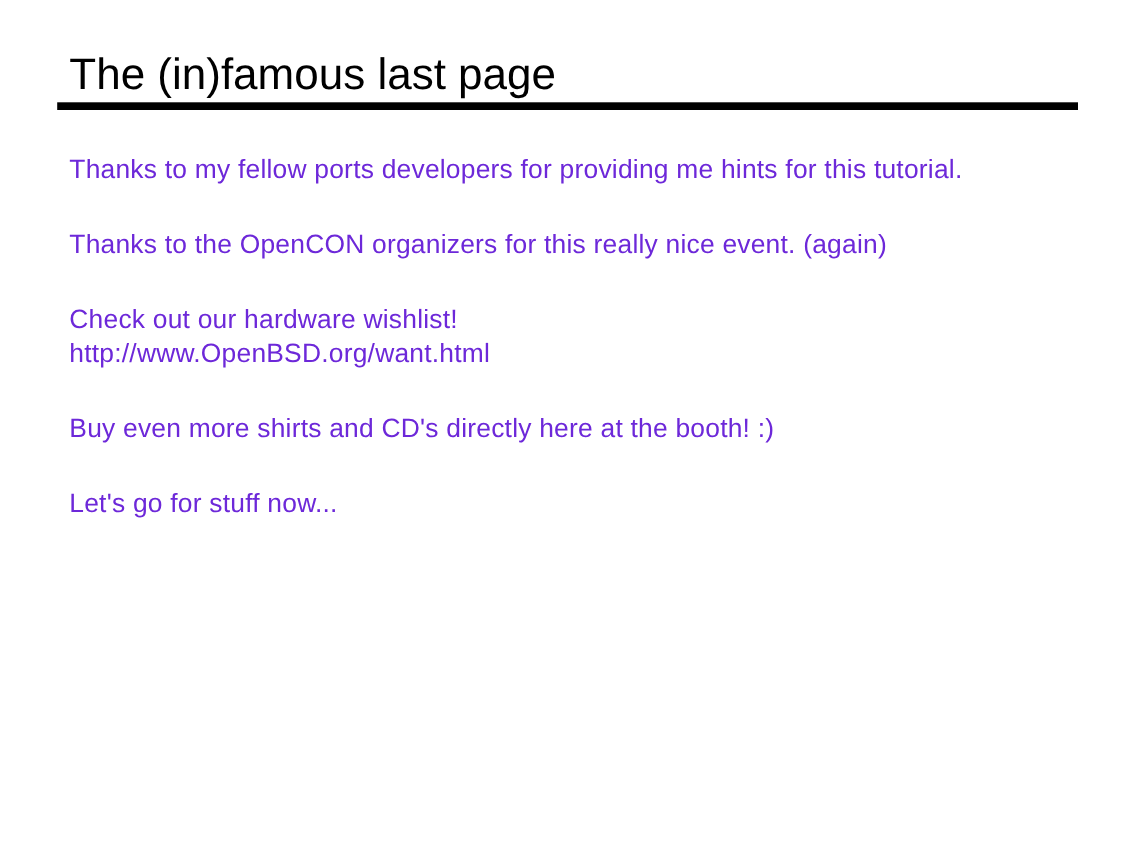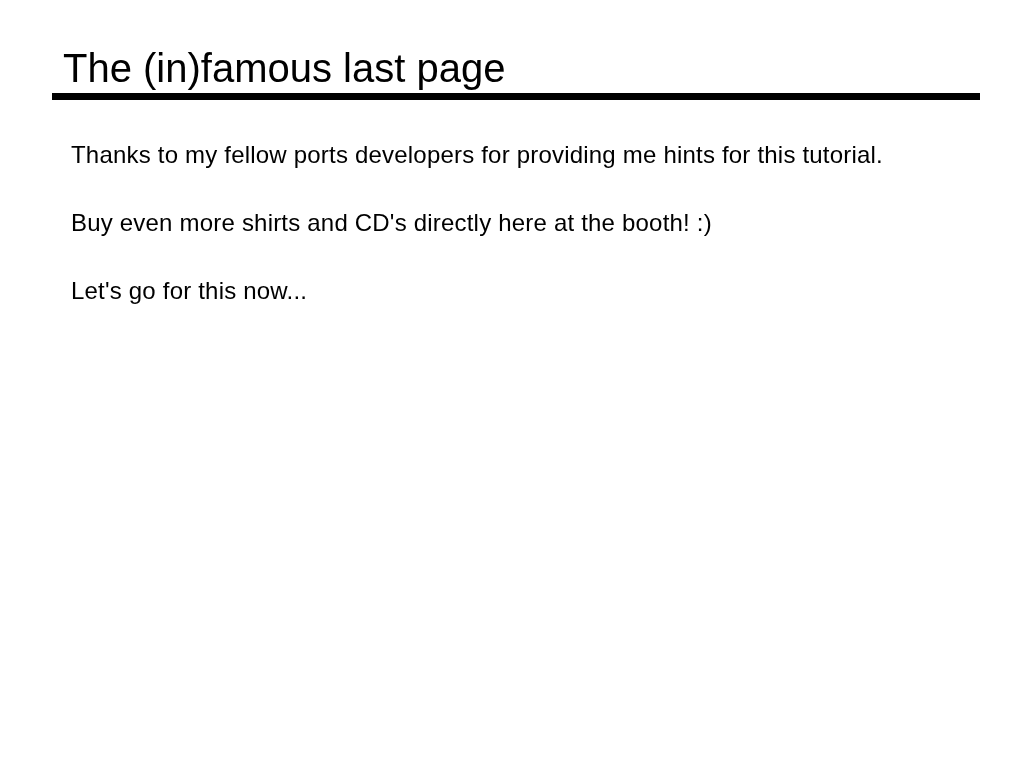--- a/index.html
+++ b/index.html
@@ -34,37 +34,40 @@
     height: 7px;
     background: #000000;
   }
   .slide-body {
     position: absolute;
     left: 59px;
     top: 139px;
     width: 900px;
   }
   .slide-body p {
-    margin: 0 0 37px 12px;
+    margin: 0 0 37px 4px;
     font-size: 24px;
     line-height: 31px;
     letter-spacing: 0.2px;
     font-weight: 400;
-    color: #000000;
+    color: #6d28d9;
     white-space: pre-line;
   }
 </style>
 </head>
 <body>
 
 <div class="slide">
 
   <div class="slide-title">The (in)famous last page</div>
 
   <div class="title-rule"></div>
 
   <div class="slide-body">
     <p>Thanks to my fellow ports developers for providing me hints for this tutorial.</p>
+    <p>Thanks to the OpenCON organizers for this really nice event. (again)</p>
+    <p>Check out our hardware wishlist!
+http://www.OpenBSD.org/want.html</p>
     <p>Buy even more shirts and CD's directly here at the booth! :)</p>
-    <p>Let's go for this now...</p>
+    <p>Let's go for stuff now...</p>
   </div>
 
 </div>
 
 </body></html>

